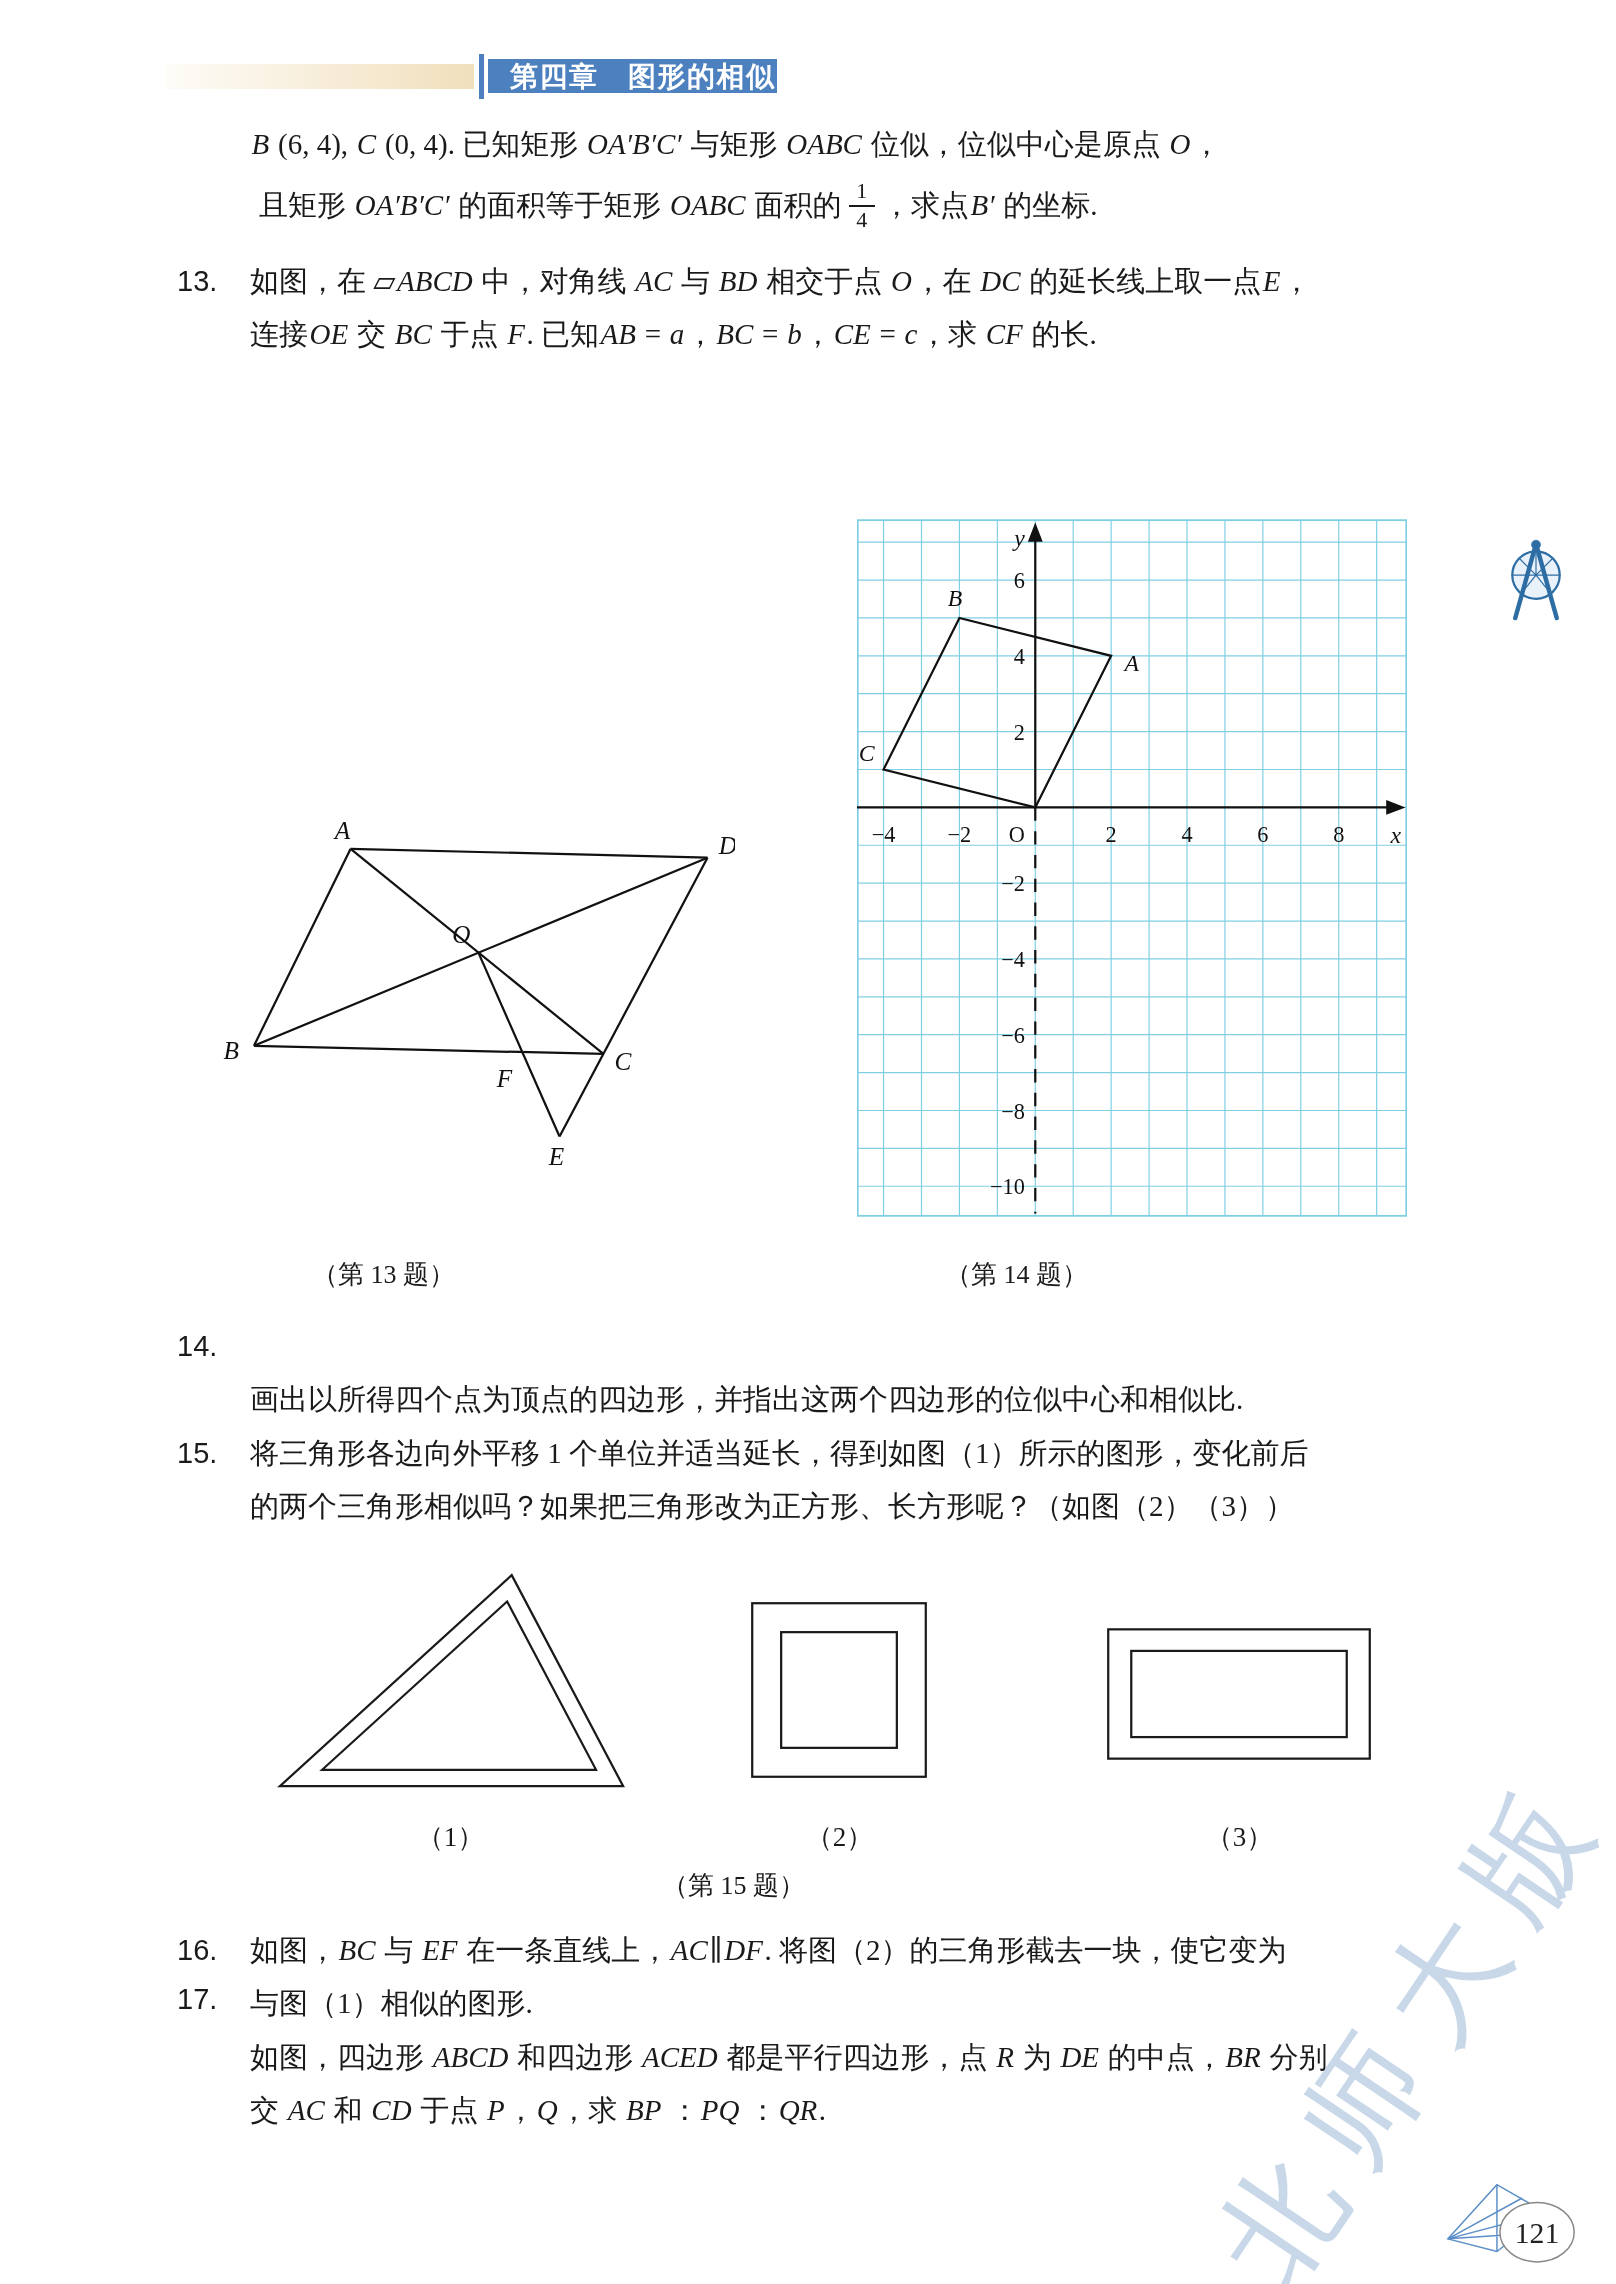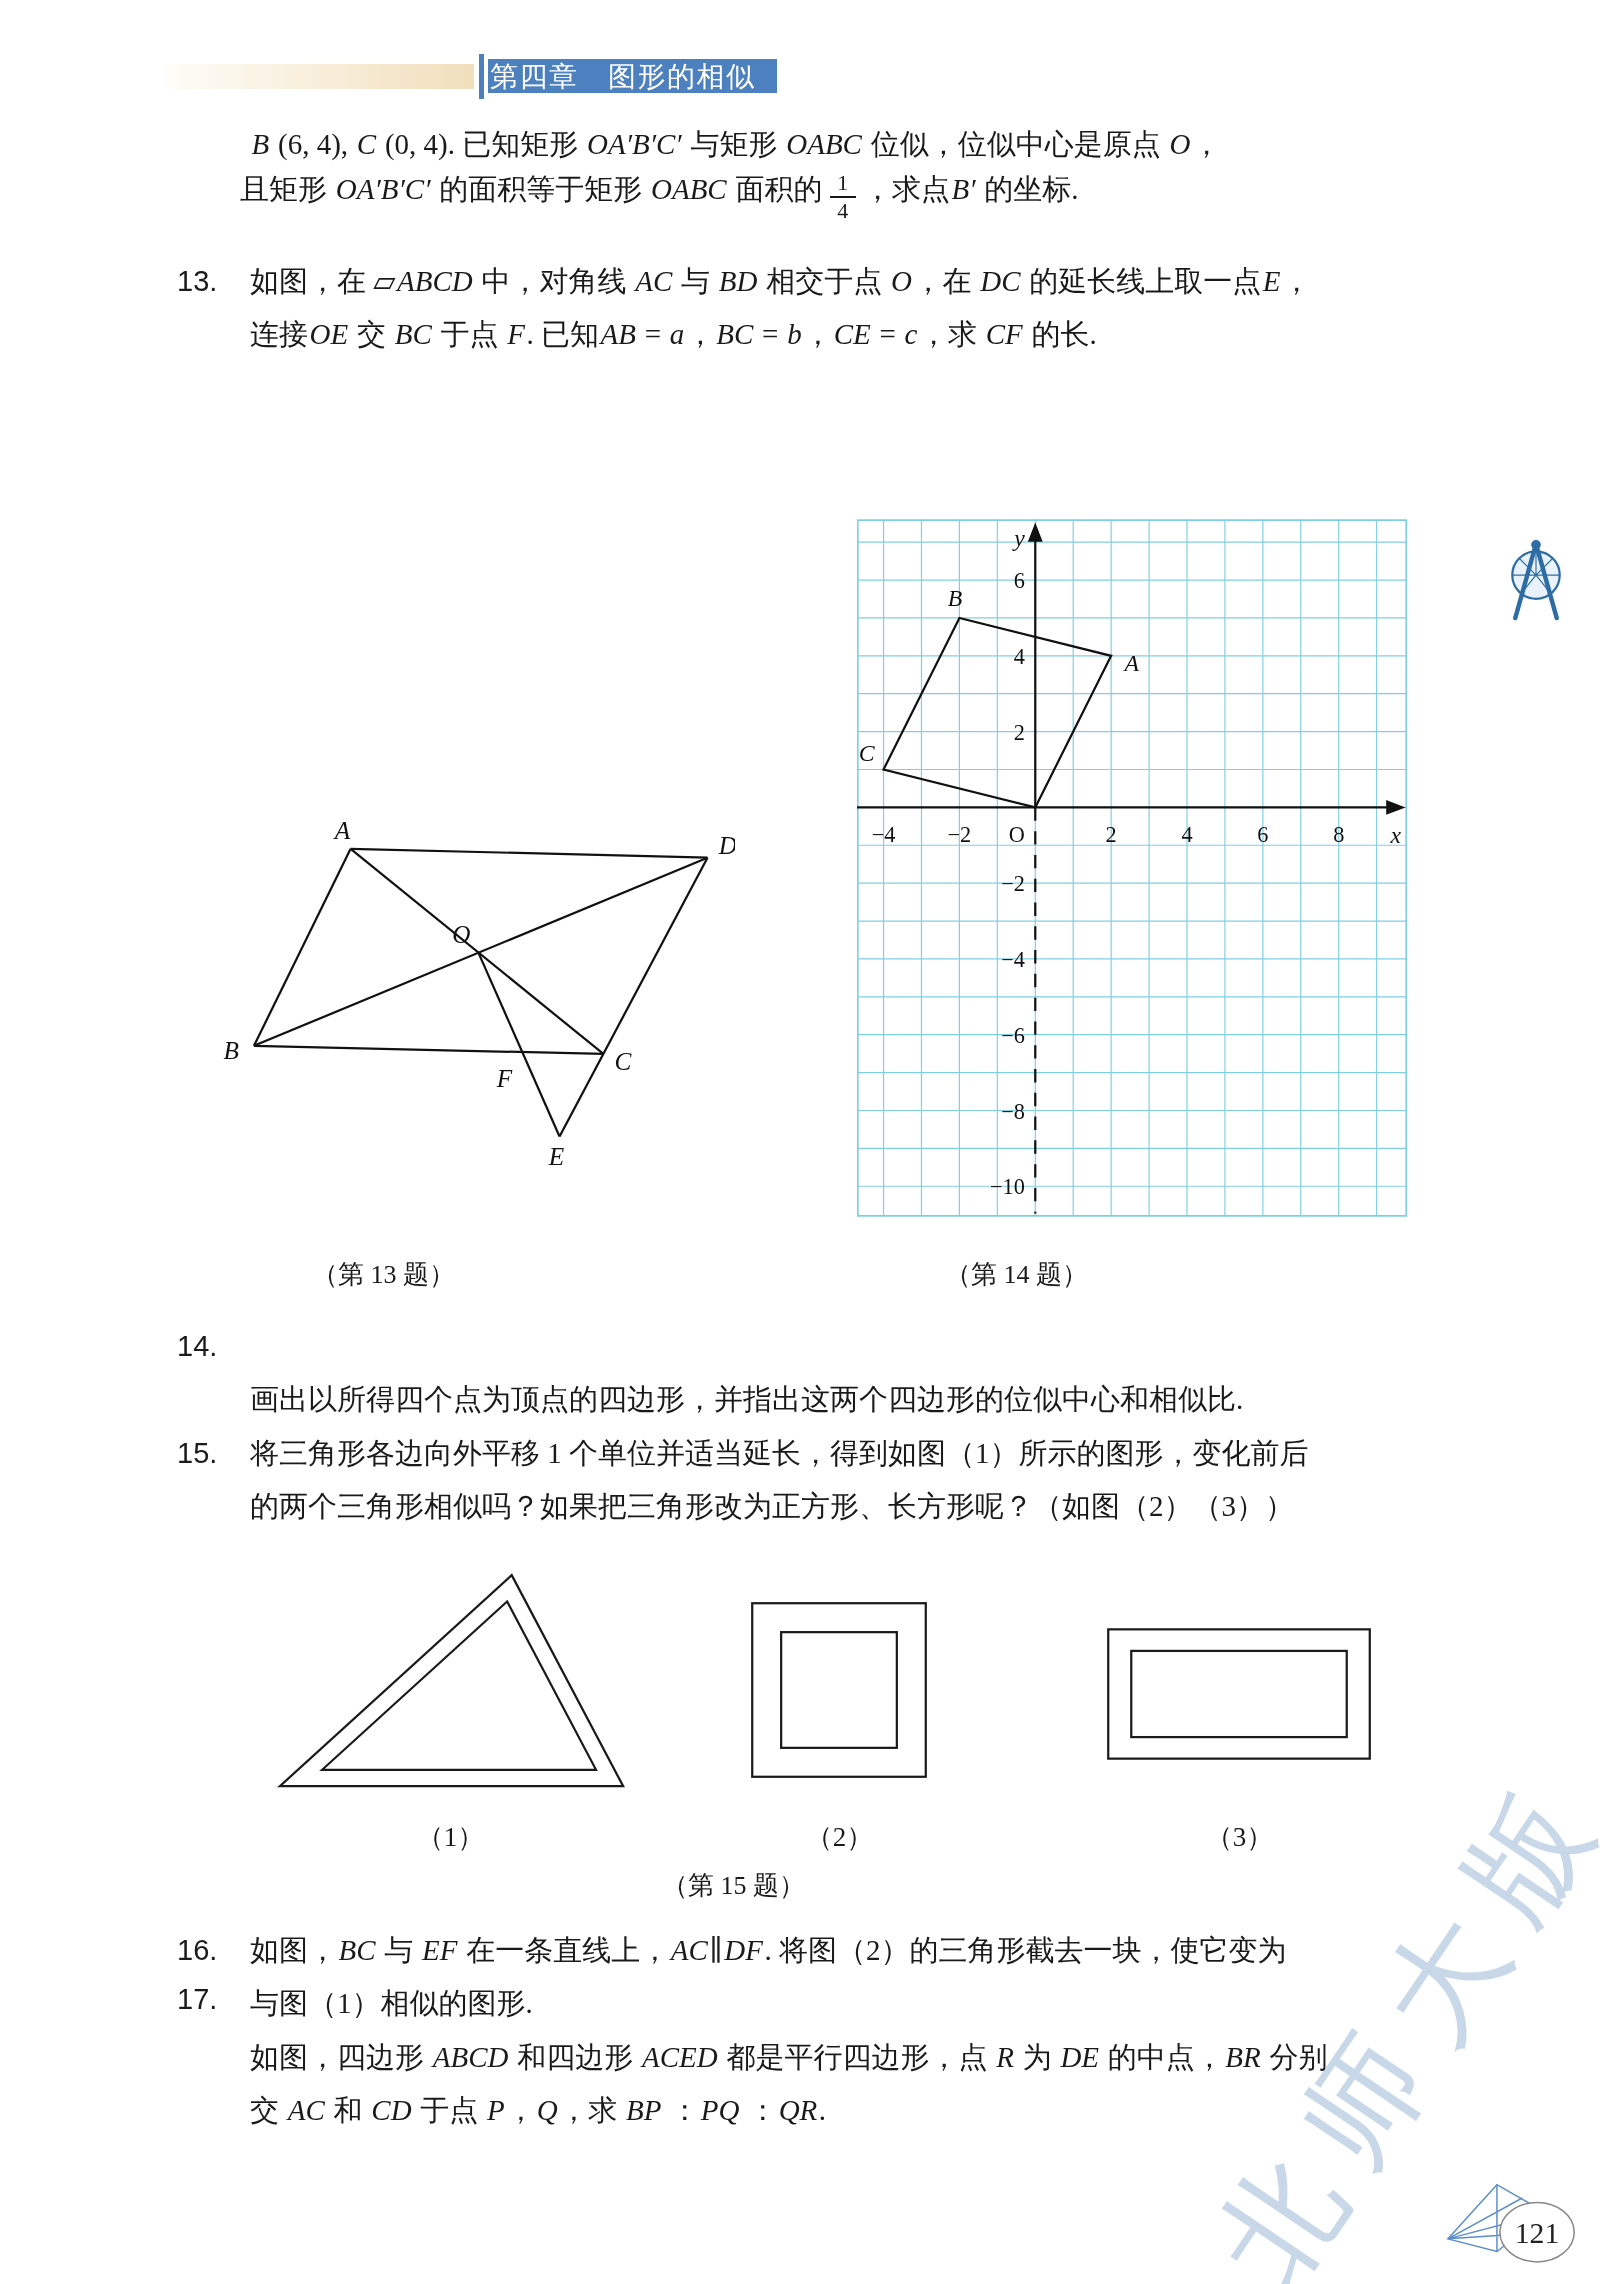--- a/index.html
+++ b/index.html
@@ -6,28 +6,28 @@
   html,body { background:#ffffff; }
   .page {
     position:relative; width:1617px; height:2284px; background:#ffffff;
     overflow:hidden; font-family:"Liberation Serif","DejaVu Serif",serif; color:#1a1a1a;
   }
   
   .deco-bar { position:absolute; left:166px; top:64px; width:308px; height:24.5px;
     background:linear-gradient(to right, rgba(250,243,226,0.25), #f1dfbc); }
   .hdr-divider { position:absolute; left:479px; top:54px; width:5.2px; height:45px; background:#4d80bf; }
   .hdr-title { position:absolute; left:488px; top:59px; width:289px; height:34px;
-    background:#4d80bf; color:#ffffff; font-size:28px; font-weight:normal; line-height:35px;
-    padding-left:2px; font-family:"Liberation Sans","DejaVu Sans",sans-serif; letter-spacing:1.5px; }
+    background:#4d80bf; color:#ffffff; font-size:28px; font-weight:bold; line-height:35px;
+    padding-left:22px; font-family:"Liberation Sans","DejaVu Sans",sans-serif; letter-spacing:1.5px; }
   
   .line { position:absolute; left:250px; width:1220px; font-size:29px; line-height:39px; white-space:nowrap; }
   .pnum { position:absolute; left:177px; font-size:29px; line-height:39px; font-weight:normal;
     font-family:"Liberation Sans","DejaVu Sans",sans-serif; }
   .mi { font-style:italic; padding:0 1.5px; }
-  .fline { position:absolute; left:240px; width:1220px; height:71px; display:flex; 
+  .fline { position:absolute; left:259px; width:1220px; height:71px; display:flex; align-items:center;
     font-size:29px; white-space:nowrap; }
   .frac { display:inline-flex; flex-direction:column; align-items:center; margin:0 7.4px;
     font-size:22px; line-height:1.2; }
   .frac .den { border-top:2.2px solid #1a1a1a; padding:0 7.4px; }
   .frac .num { padding:0 7.4px; }
   .caption { position:absolute; font-size:26px; }
   .panel-label { position:absolute; font-size:27px; text-align:center; width:149px; }
   .absfig { position:absolute; }
   
   #fig13 text { font:italic 34px "Liberation Serif","DejaVu Serif",serif; fill:#111; }

